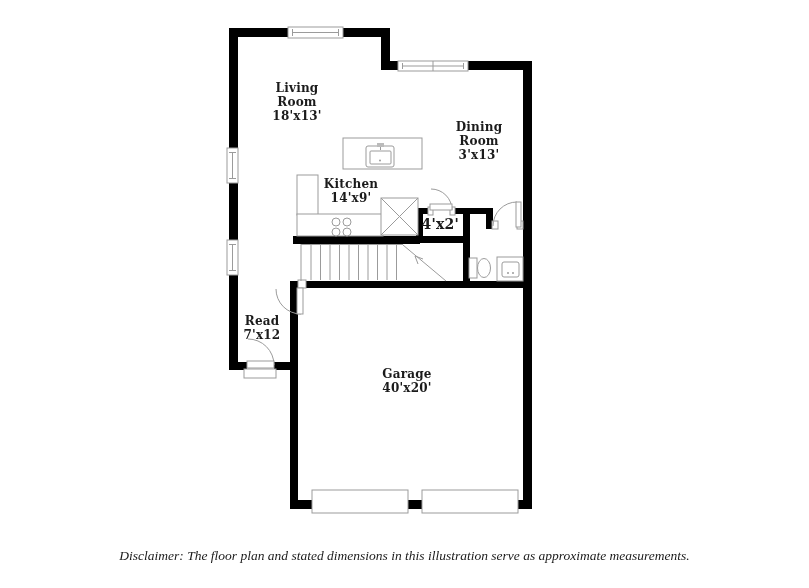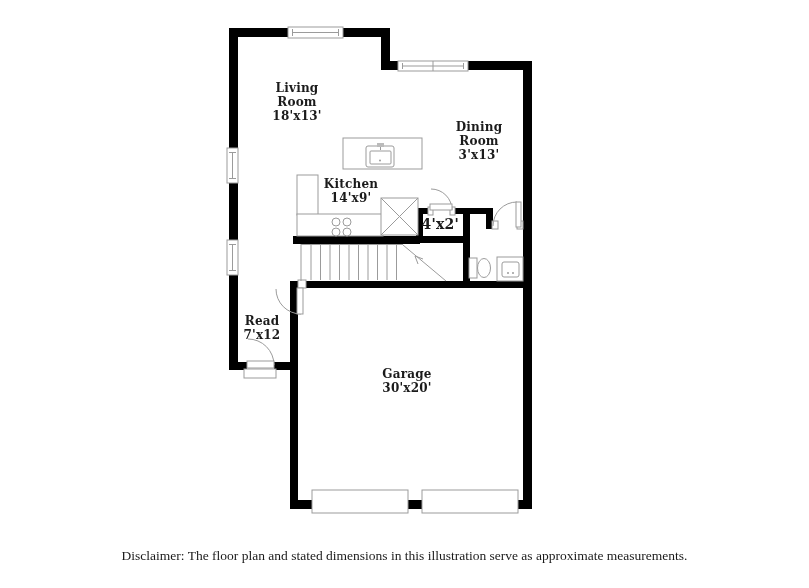--- a/index.html
+++ b/index.html
@@ -5,21 +5,21 @@
   html,body{margin:0;padding:0;background:#ffffff;}
   .stage{position:relative;width:809px;height:588px;background:#ffffff;overflow:hidden;
          font-family:"DejaVu Serif","Liberation Serif",serif;}
   .plan-svg{position:absolute;left:0;top:0;}
   .room-label{position:absolute;text-align:center;font-weight:700;color:#1b1b1b;
               line-height:14px;font-size:12px;letter-spacing:.2px;}
   .room-label .nm,.room-label .dims{display:block;}
   .room-label.small{font-size:14px;line-height:13px;}
   .disclaimer{position:absolute;left:0;right:0;top:548px;text-align:center;
               font-family:"Liberation Serif",serif;font-weight:400;color:#1a1a1a;
-              font-size:13.5px;line-height:16px;}
+              font-size:13.5px;line-height:16px;font-style:italic;}
   .disclaimer div{white-space:nowrap;}
 </style>
 </head>
 <body>
 
 <div class="stage">
 
   <svg class="plan-svg" width="809" height="588" viewBox="0 0 809 588">
 
     <g fill="#000000" stroke="none">
@@ -159,20 +159,20 @@
     <span class="dims">4'x2'</span>
   </div>
 
   <div class="room-label" style="left:227px;top:314px;width:70px;">
     <span class="nm">Read</span>
     <span class="dims">7'x12</span>
   </div>
 
   <div class="room-label" style="left:365px;top:367px;width:70px;margin-left:7px;">
     <span class="nm">Garage</span>
-    <span class="dims">30'x20'</span>
+    <span class="dims">40'x20'</span>
   </div>
 
   <div class="disclaimer">
     <div>Disclaimer: The floor plan and stated dimensions in this illustration serve as approximate measurements.</div>
   </div>
 
 </div>
 
 </body></html>

